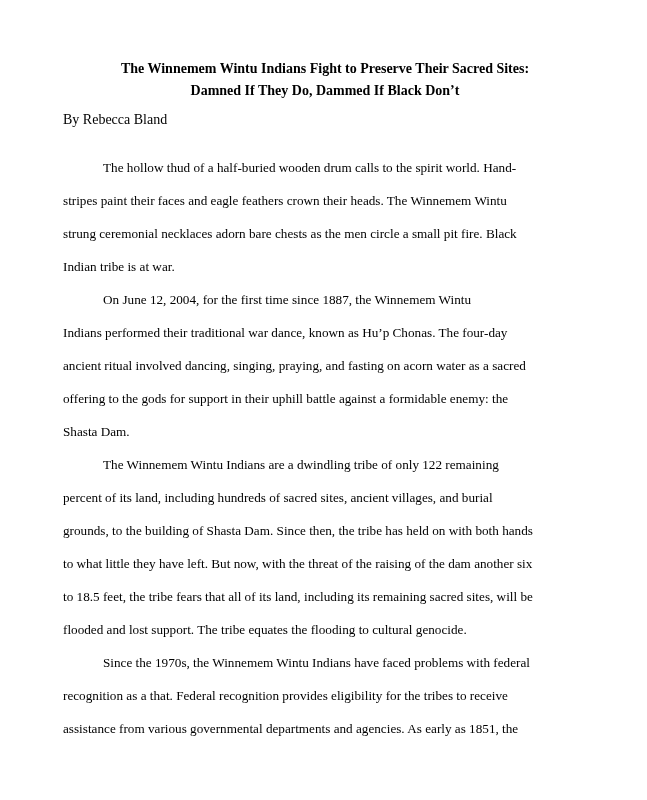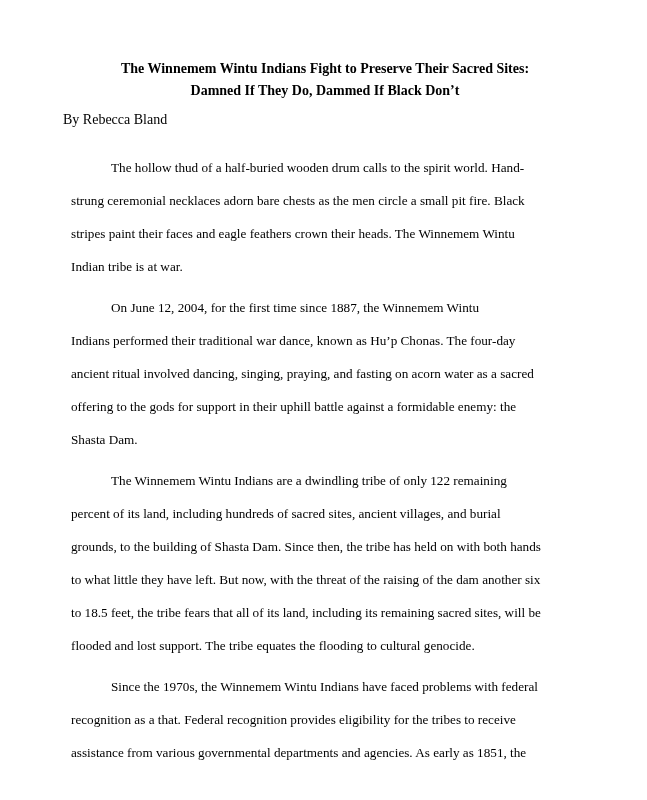--- a/index.html
+++ b/index.html
@@ -29,21 +29,21 @@
   .byline {
     margin-top: 7px;
     text-align: left;
     font-size: 14px;
     line-height: 22px;
   }
   .body-text {
     margin-top: 20px;
     font-size: 13.2px;
   }
-  .para { margin: 8px; }
+  .para { margin: 0; }
   .line {
     display: block;
     line-height: 33px;
     white-space: nowrap;
   }
   .indent { padding-left: 40px; }
 </style>
 </head>
 <body>
 
@@ -53,22 +53,22 @@
     <span class="title-line">The Winnemem Wintu Indians Fight to Preserve Their Sacred Sites:</span>
     <span class="title-line">Damned If They Do, Dammed If Black Don’t</span>
   </h1>
 
   <div class="byline">By Rebecca Bland</div>
 
   <div class="body-text">
 
     <p class="para">
       <span class="line indent">The hollow thud of a half-buried wooden drum calls to the spirit world. Hand-</span>
+      <span class="line">stripes paint their faces and eagle feathers crown their heads. The Winnemem Wintu</span>
       <span class="line">strung ceremonial necklaces adorn bare chests as the men circle a small pit fire. Black</span>
-      <span class="line">stripes paint their faces and eagle feathers crown their heads. The Winnemem Wintu</span>
       <span class="line">Indian tribe is at war.</span>
     </p>
 
     <p class="para">
       <span class="line indent">On June 12, 2004, for the first time since 1887, the Winnemem Wintu</span>
       <span class="line">Indians performed their traditional war dance, known as Hu’p Chonas. The four-day</span>
       <span class="line">ancient ritual involved dancing, singing, praying, and fasting on acorn water as a sacred</span>
       <span class="line">offering to the gods for support in their uphill battle against a formidable enemy: the</span>
       <span class="line">Shasta Dam.</span>
     </p>

